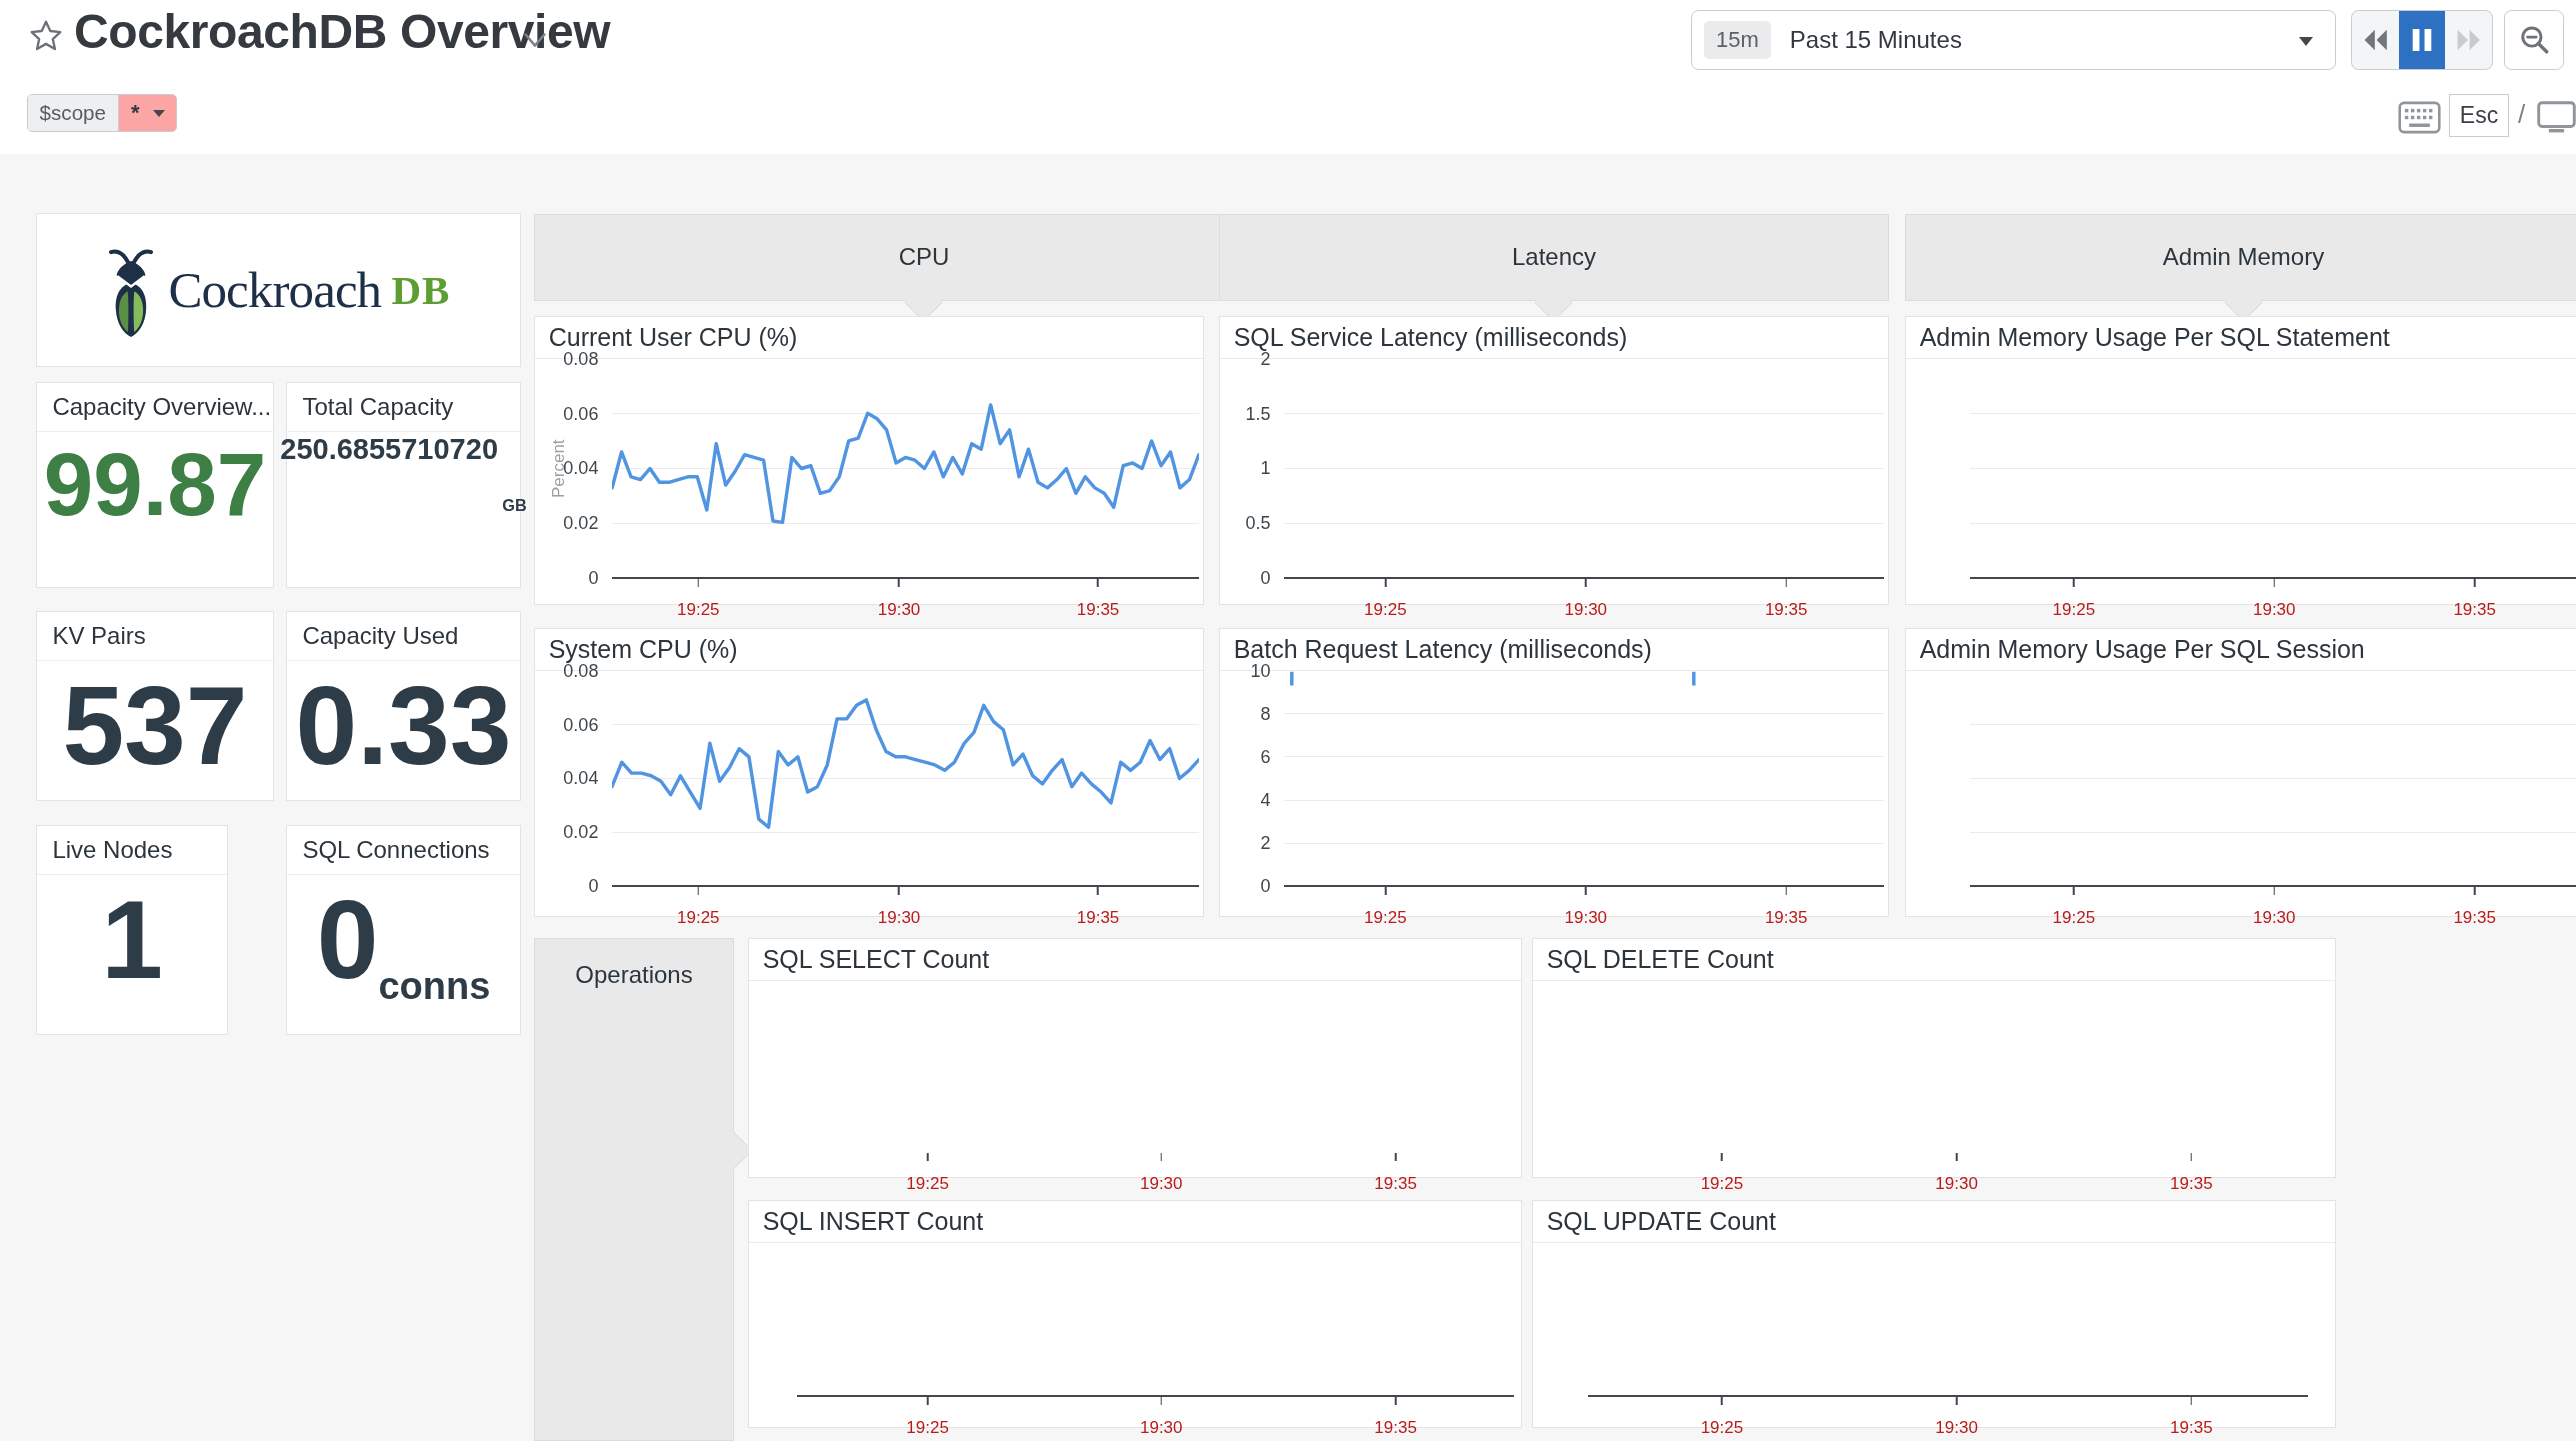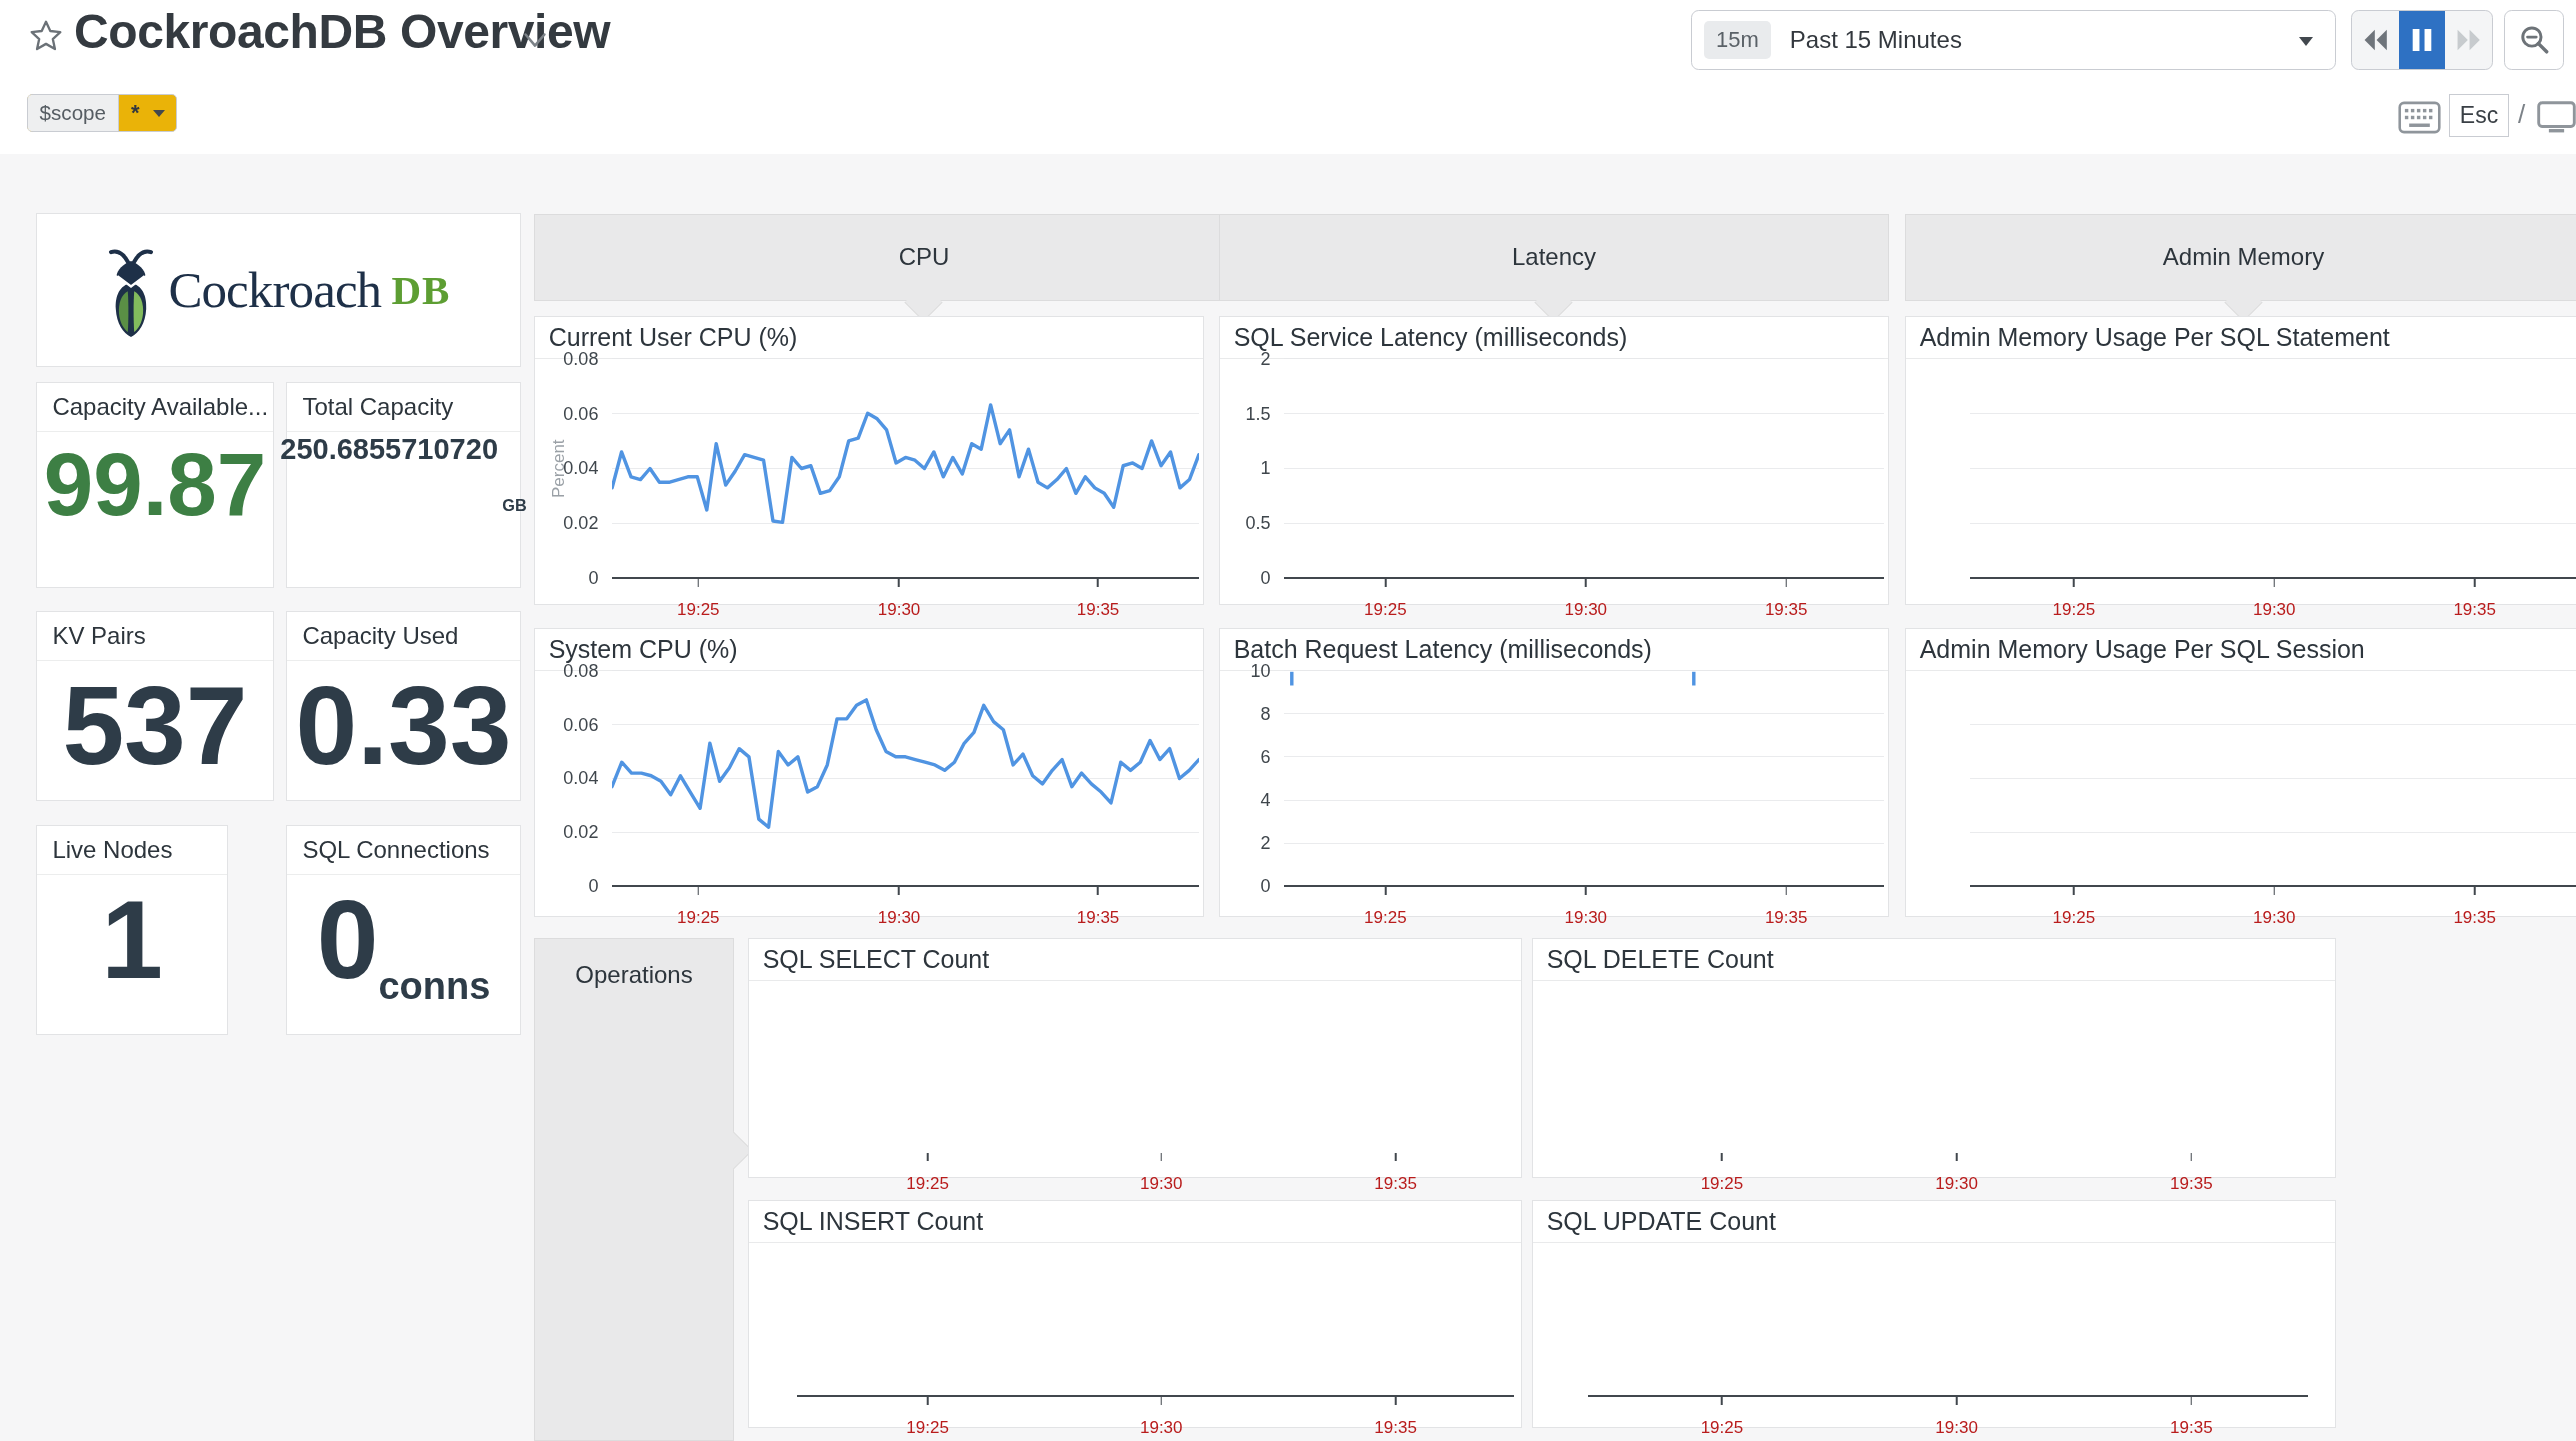--- a/index.html
+++ b/index.html
@@ -15,21 +15,21 @@
   .timebox{position:absolute;left:1691px;top:10.3px;width:645px;height:60px;background:#fff;border:1.7px solid #c9ccd2;border-radius:7.7px;box-sizing:border-box;display:flex;align-items:center;cursor:pointer;}
   .timebadge{margin-left:12px;padding:6px 12px;background:#e9ebed;border-radius:5.1px;font-size:22px;color:#5a6167;}
   .timelabel{margin-left:19px;font-size:24px;color:#33383e;}
   .caret-dn{position:absolute;right:22px;top:26px;width:0;height:0;border-left:7.7px solid transparent;border-right:7.7px solid transparent;border-top:9.4px solid #42484e;}
 
   .playbox{position:absolute;left:2351px;top:10.3px;width:142px;height:60px;border:1.7px solid #c9ccd2;border-radius:7.7px;box-sizing:border-box;background:#f4f5f6;display:flex;overflow:hidden;}
   .pseg{flex:1;display:flex;align-items:center;justify-content:center;cursor:pointer;}
   .pseg.active{background:#2e71c3;}
   .zoomout{position:absolute;left:2504px;top:10.3px;width:60px;height:60px;border:1.7px solid #c9ccd2;border-radius:7.7px;box-sizing:border-box;background:#fff;display:flex;align-items:center;justify-content:center;cursor:pointer;}
 
-  .scopebox{position:absolute;left:26.6px;top:94px;height:38px;border:1.7px solid #c9ccd2;border-radius:5.1px;box-sizing:border-box;background:#eab308;display:flex;align-items:stretch;cursor:pointer;}
+  .scopebox{position:absolute;left:26.6px;top:94px;height:38px;border:1.7px solid #c9ccd2;border-radius:5.1px;box-sizing:border-box;background:#fca5a5;display:flex;align-items:stretch;cursor:pointer;}
   .scopename{background:#eeeff0;border-right:1.7px solid #c9ccd2;font-size:20.6px;color:#565d63;display:flex;align-items:center;padding:0 12px;border-radius:3.4px 0 0 3.4px;}
   .scopeval{font-size:22px;color:#33383e;display:flex;align-items:center;padding:0 12px;font-weight:bold;}
   .scopecaret{width:0;height:0;border-left:6.9px solid transparent;border-right:6.9px solid transparent;border-top:7.7px solid #42484e;align-self:center;margin:0 10.3px 0 1.7px;}
 
   .kbdicon{position:absolute;left:2398px;top:101px;width:43px;height:33px;cursor:pointer;}
   .escbtn{position:absolute;left:2449px;top:94px;width:60px;height:43px;background:#fff;border:1.7px solid #c9ccd2;border-radius:0;box-sizing:border-box;font-size:23px;color:#3a4046;display:flex;align-items:center;justify-content:center;cursor:pointer;}
   .slash{position:absolute;left:2518px;top:99px;font-size:26px;color:#7c8288;}
   .monicon{position:absolute;left:2537px;top:101px;width:39px;height:34px;cursor:pointer;}
 
   
@@ -153,21 +153,21 @@
       <path d="M30,50 C16,52 10,66 11,82 C12,100 20,112 30,117 C40,112 48,100 49,82 C50,66 44,52 30,50 Z" fill="#1e3048"></path>
       <path d="M26,60 C18,64 14,75 15,88 C16,100 22,108 26,111 C27,96 27,74 26,60 Z" fill="#5a8f45"></path>
       <path d="M34,60 C42,64 46,75 45,88 C44,100 38,108 34,111 C33,96 33,74 34,60 Z" fill="#83bb5d"></path>
       <path d="M13,41 L30,54 L47,41" fill="none" stroke="#ffffff" stroke-width="3"></path>
     </svg>
     <span class="logo-word">Cockroach</span>
     <span class="logo-db">DB</span>
   </div>
 
   <div class="card" style="left:36px;top:382px;width:238px;height:206px;">
-    <div class="stat-title">Capacity Available...</div>
+    <div class="stat-title">Capacity Overview...</div>
     <div class="vwrap">
         <span class="val green sz-huge">99.87</span>
       </div>
   </div>
   <div class="card" style="left:286px;top:382px;width:235px;height:206px;">
     <div class="stat-title">Total Capacity</div>
     <div class="vwrap">
         <span class="val sz-small">250.6855710720</span>
         <span class="unit-tiny" style="margin-bottom:72px;">GB</span>
       </div>

